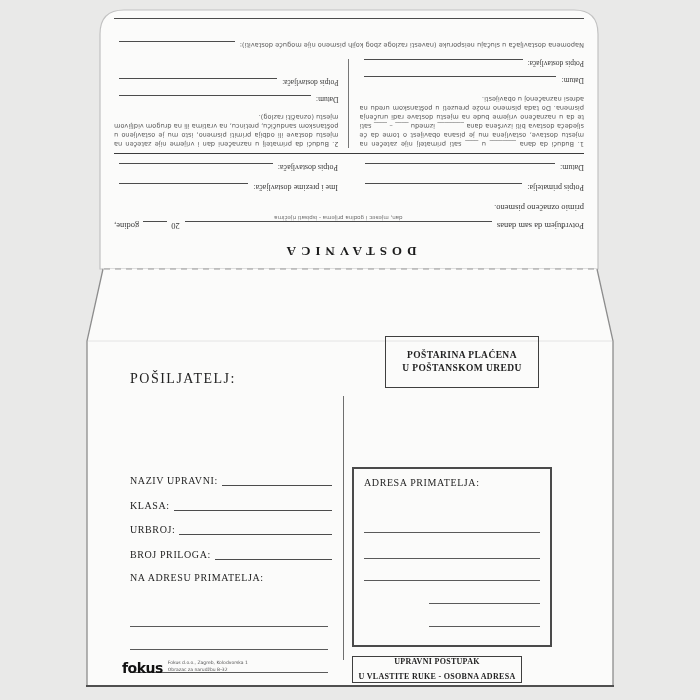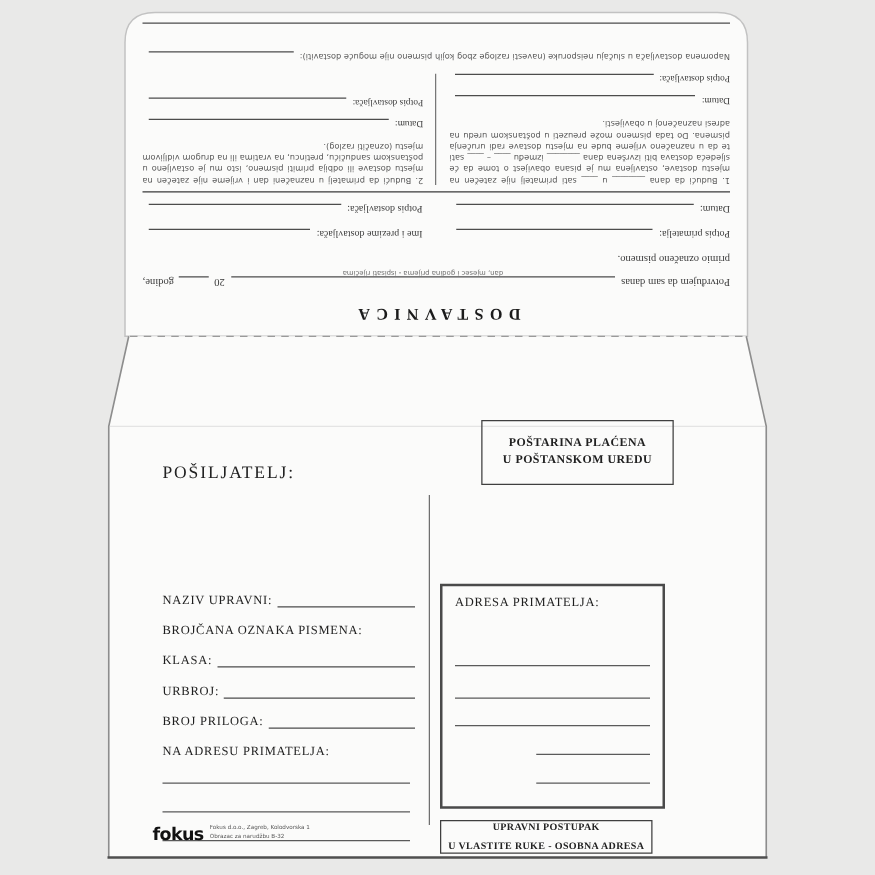--- a/index.html
+++ b/index.html
@@ -67,21 +67,21 @@
     text-align:center;font-size:9.5px;font-weight:600;letter-spacing:0.4px;
     line-height:1.35;color:#222;
   }
   .vdivider{left:343px;top:396px;width:1.2px;height:264px;background:#6f6f6f;}
   .fields{left:130px;top:474px;width:202px;font-size:10px;letter-spacing:0.6px;color:#1e1e1e;}
   .frow{display:flex;align-items:flex-end;margin-bottom:12.5px;}
   .frow .line{flex:1;border-bottom:1px solid #4c4c4c;height:11px;margin-left:4px;}
   .blanks{left:130px;top:604px;width:198px;}
   .blanks div{border-bottom:1px solid #5a5a5a;height:22px;}
   .adresa-box{
-    left:352px;top:467px;width:180px;height:180px;
+    left:352px;top:467px;width:200px;height:180px;
     border:2px solid #4a4a4a;box-sizing:border-box;padding:8px 10px;
   }
   .adresa-label{font-size:10px;letter-spacing:0.6px;color:#1e1e1e;}
   .a-line{border-bottom:1px solid #5a5a5a;}
   .a1{margin-top:44px;}
   .a2{margin-top:25px;}
   .a3{margin-top:21px;}
   .a-short{margin-left:65px;}
   .a4{margin-top:22px;}
   .a5{margin-top:22px;}
@@ -204,23 +204,20 @@
 </div>
 
 <div class="abs vdivider"></div>
 
 <div class="abs fields">
   <div class="frow">
     <span>NAZIV UPRAVNI:</span>
     <span class="line"></span>
   </div>
   <div class="frow">
-    <span>BROJČANA OZNAKA PISMENA:</span>
-  </div>
-  <div class="frow">
     <span>KLASA:</span>
     <span class="line"></span>
   </div>
   <div class="frow">
     <span>URBROJ:</span>
     <span class="line"></span>
   </div>
   <div class="frow">
     <span>BROJ PRILOGA:</span>
     <span class="line"></span>

